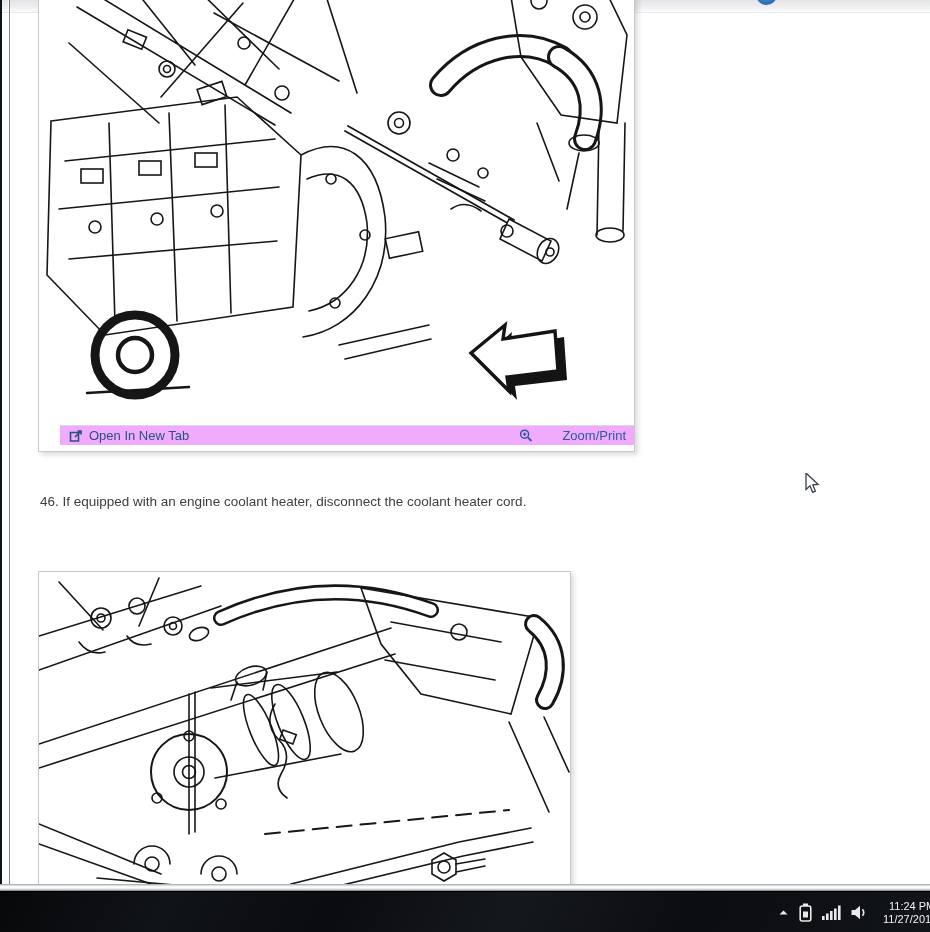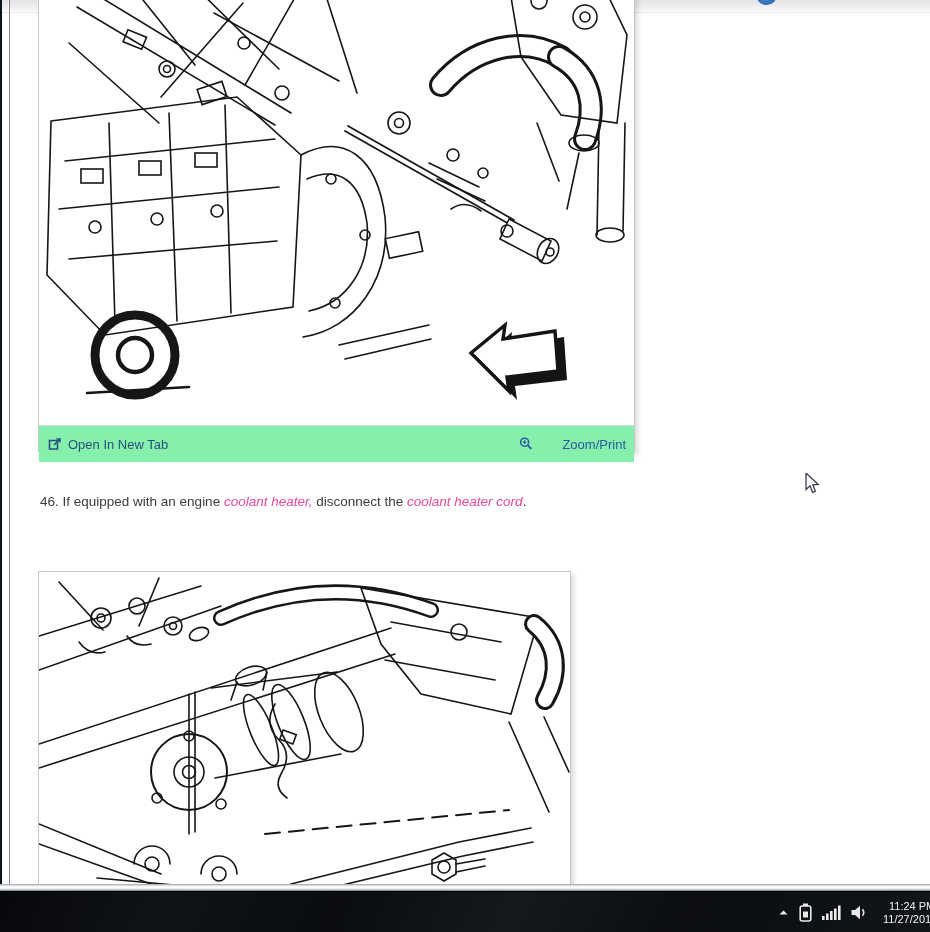--- a/index.html
+++ b/index.html
@@ -31,34 +31,34 @@
     position:absolute; background:#ffffff;
     border:1px solid #c6c8ca;
     box-shadow:3px 3px 5px rgba(0,0,0,0.14);
   }
   .fig1 { left:38px; top:-28px; width:597px; height:480px; }
   .fig1 .fig-img { width:595px; height:452px; background:#fff; overflow:hidden; }
   .fig2 { left:38px; top:571px; width:533px; height:400px; border-bottom:none; }
   .fig2 .fig-img { width:531px; height:398px; background:#fff; overflow:hidden; }
 
   .fig-footer {
-    height:37px; background:#86efac; border-top:1px solid #d8dce1;
-    display:flex; align-items:center; padding:0 9px; position:relative;
+    height:20px; background:#f0abfc; border-top:1px solid #d8dce1;
+    display:flex; align-items:center; padding:0 9px; position:relative;margin-left:21px;
   }
   .fig-link {
     display:inline-flex; align-items:center; gap:6px;
     font-size:13px; color:#29517e; cursor:pointer; text-decoration:none;
   }
   .fig-link.zoom { position:absolute; right:8px; color:#2a5aa4;gap:29px; }
   .fig-link svg { display:block; }
 
   
   .steps { position:absolute; left:40px; top:492px; width:640px; z-index:4;
            font-size:13.5px; line-height:20px; color:#3c3c3c; }
-  .steps .lnk { color:#ec4899; cursor:pointer;font-style:italic; }
+  .steps .lnk { color:#404040; cursor:pointer; }
 
   
   .left-border {
     position:absolute; left:0; top:0; width:10px; height:891px; z-index:5;
     border-left:2px solid #0b131c;
     border-right:1px solid rgba(25,35,50,0.55);
     background:linear-gradient(
       #9db9d6 0%, #b9cede 8%, #cdd9e3 15%, #c3cfd9 25%, #a9b6c2 35%,
       #8096ad 45%, #5c7590 55%, #42597a 65%, #324663 75%, #273а52 80%,
       #243a52 82%, #1d2f45 90%, #17263а 95%, #121d2c 100%);

